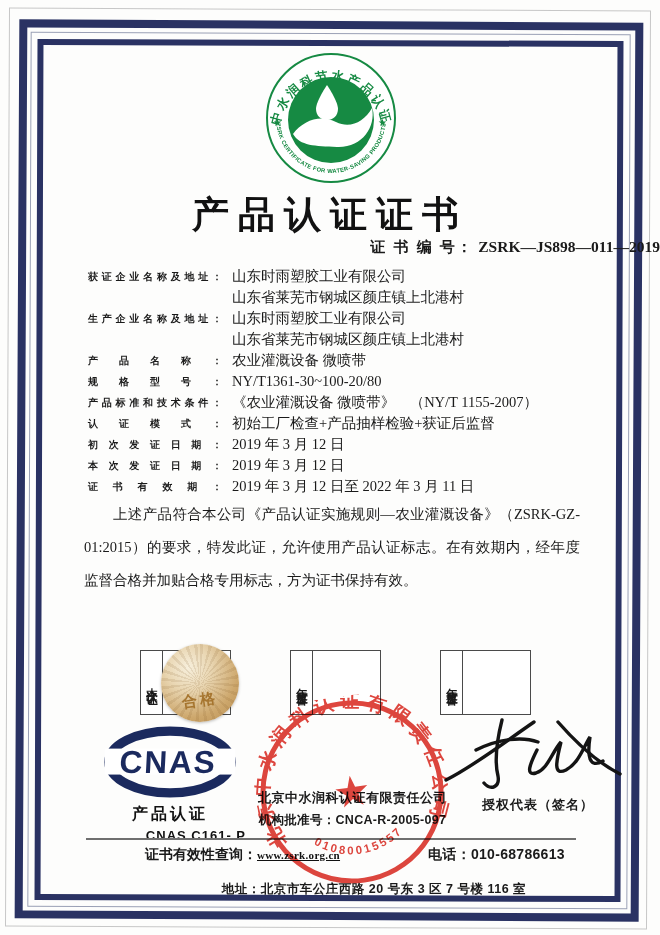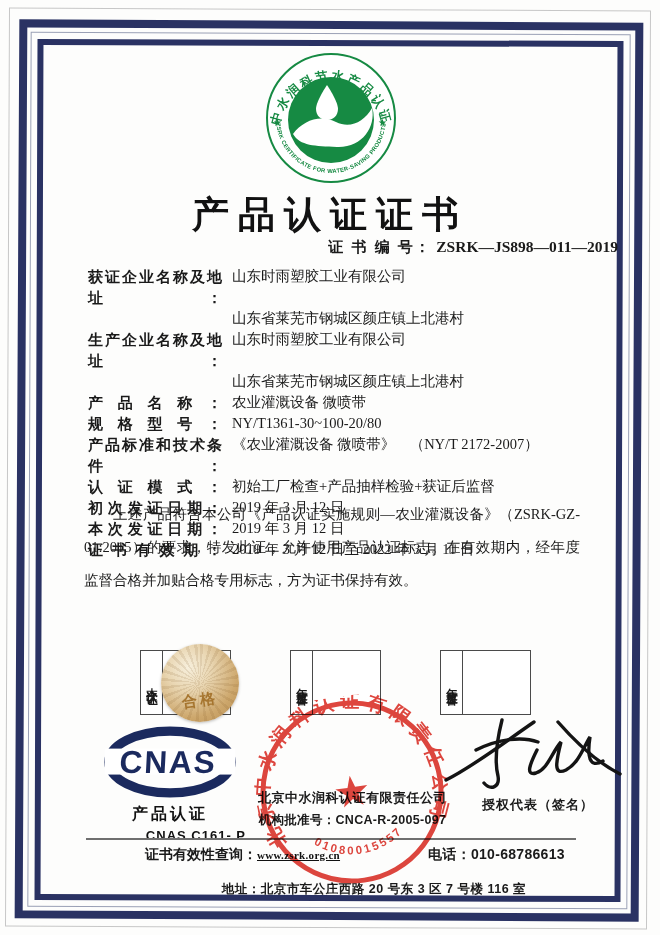--- a/index.html
+++ b/index.html
@@ -12,27 +12,27 @@
   .frame-outer { position:absolute; left:17px; top:21px; right:19px; bottom:15px; border:8px solid #2a3263; transform:rotate(.3deg); }
   .frame-mid   { position:absolute; left:29px; top:33px; right:31px; bottom:27px; border:1px solid #9aa0b5; transform:rotate(.22deg); }
   .frame-inner { position:absolute; left:36px; top:40px; right:38px; bottom:34px; border:6px solid #2a3263; transform:rotate(.2deg); }
 
   
   .seal-logo { position:absolute; left:265px; top:52px; width:132px; height:132px; }
 
   .title { position:absolute; left:0; top:190px; width:100%; text-align:center;
            font-size:37px; font-weight:bold; letter-spacing:9px; color:#111; }
 
-  .certno { position:absolute; left:0; top:238px; width:100%; text-align:right; padding-right:42px; }
+  .certno { position:absolute; left:0; top:238px; width:100%; text-align:right; }
   .certno .lbl { font-weight:bold; font-size:15px; letter-spacing:2px; }
   .certno .val { font-family:"Liberation Serif", serif; font-weight:600; font-size:15.5px; }
 
   .fields { position:absolute; left:88px; top:266px; width:495px; }
   .frow { display:flex; line-height:21px; }
-  .flabel { display:inline-block; width:134px; min-width:134px; font-weight:bold; font-size:15px;
+  .flabel { display:inline-block; width:134px; min-width:134px; font-weight:bold; font-size:10px;
             text-align:justify; text-align-last:justify; margin-right:10px; }
   .fvalue { font-family:"Liberation Serif", serif; font-size:14.5px; }
 
   .statement { position:absolute; left:84px; top:498px; width:496px;
                font-family:"Liberation Serif", serif; font-size:14.5px; line-height:33px;
                text-align:justify; text-indent:2em; }
 
   
   .sbox { position:absolute; top:650px; width:91px; height:65px; border:1.5px solid #4a4a4a; background:#fff; }
   .sbox .vlabel { position:absolute; left:0; top:0; bottom:0; width:22px; border-right:1.5px solid #4a4a4a;
@@ -131,21 +131,21 @@
     <div class="frow">
       <span class="flabel">产品名称：</span>
       <span class="fvalue">农业灌溉设备 微喷带</span>
     </div>
     <div class="frow">
       <span class="flabel">规格型号：</span>
       <span class="fvalue">NY/T1361-30~100-20/80</span>
     </div>
     <div class="frow">
       <span class="flabel">产品标准和技术条件：</span>
-      <span class="fvalue">《农业灌溉设备 微喷带》　（NY/T 2172-2007）</span>
+      <span class="fvalue">《农业灌溉设备 微喷带》　（NY/T 1155-2007）</span>
     </div>
     <div class="frow">
       <span class="flabel">认证模式：</span>
       <span class="fvalue">初始工厂检查+产品抽样检验+获证后监督</span>
     </div>
     <div class="frow">
       <span class="flabel">初次发证日期：</span>
       <span class="fvalue">2019 年 3 月 12 日</span>
     </div>
     <div class="frow">

